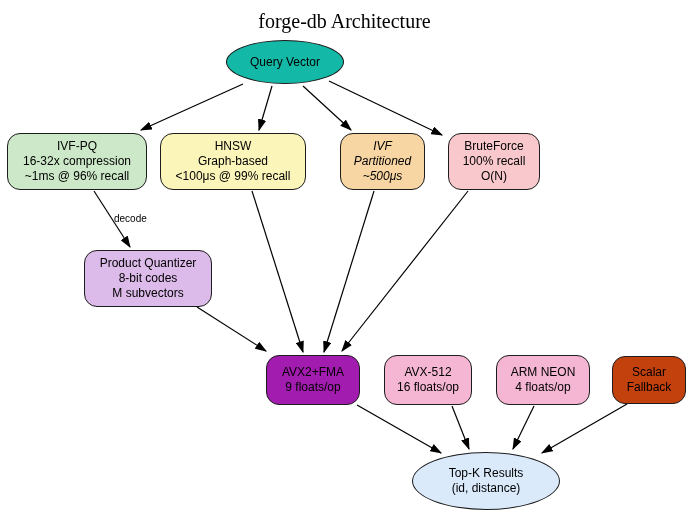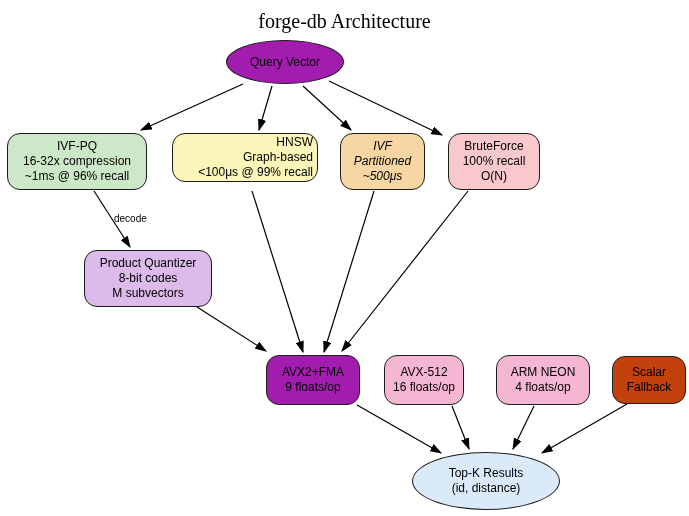--- a/index.html
+++ b/index.html
@@ -18,26 +18,26 @@
     display:flex; flex-direction:column; justify-content:center; align-items:center;
     border:1.5px solid #1c1c1c; border-radius:13px;
     font-size:12px; line-height:15px; text-align:center; color:#000;
     padding:2px 4px; white-space:nowrap;
   }
   .node.ellipse { border-radius:50%; }
   .edge-label { position:absolute; font-size:10px; color:#000; }
   
   .n-qv     { left:226px; top:40px;  width:118px; height:44px; }
   .n-ivfpq  { left:7px;   top:133px; width:140px; height:57px; }
-  .n-hnsw   { left:172px; top:133px; width:146px; height:49px;align-items:flex-end; }
+  .n-hnsw   { left:160px; top:133px; width:146px; height:57px; }
   .n-ivf    { left:340px; top:133px; width:85px;  height:57px;font-style:italic; }
   .n-bf     { left:448px; top:133px; width:92px;  height:57px; }
   .n-pq     { left:84px;  top:250px; width:128px; height:57px; }
   .n-avx2   { left:266px; top:355px; width:94px;  height:50px; }
-  .n-avx512 { left:384px; top:355px; width:80px;  height:50px; }
+  .n-avx512 { left:384px; top:355px; width:88px;  height:50px; }
   .n-neon   { left:496px; top:355px; width:94px;  height:50px; }
   .n-scalar { left:612px; top:356px; width:74px;  height:48px; }
   .n-topk   { left:412px; top:452px; width:148px; height:58px;justify-content:center; }
   .lbl-decode { left:114px; top:213px; }
 </style>
 </head>
 <body>
 
 <div class="stage">
 
@@ -59,21 +59,21 @@
     <line x1="374" y1="191" x2="324" y2="352" marker-end="url(#arrow)"></line>
     <line x1="468" y1="191" x2="342" y2="351" marker-end="url(#arrow)"></line>
     <line x1="357" y1="405" x2="441" y2="453" marker-end="url(#arrow)"></line>
     <line x1="452" y1="406" x2="469" y2="449" marker-end="url(#arrow)"></line>
     <line x1="534" y1="406" x2="513" y2="449" marker-end="url(#arrow)"></line>
     <line x1="627" y1="404" x2="542" y2="453" marker-end="url(#arrow)"></line>
   </svg>
 
   <div class="edge-label lbl-decode">decode</div>
 
-  <div class="node ellipse n-qv" style="background: #a21caf;">
+  <div class="node ellipse n-qv" style="background: #14b8a6;">
     <div>Query Vector</div>
   </div>
 
   <div class="node n-ivfpq" style="background: rgb(205, 232, 200); border-radius: 13px;">
     <div>IVF-PQ</div>
     <div>16-32x compression</div>
     <div>~1ms @ 96% recall</div>
   </div>
 
   <div class="node n-hnsw" style="background: rgb(251, 245, 186);">

